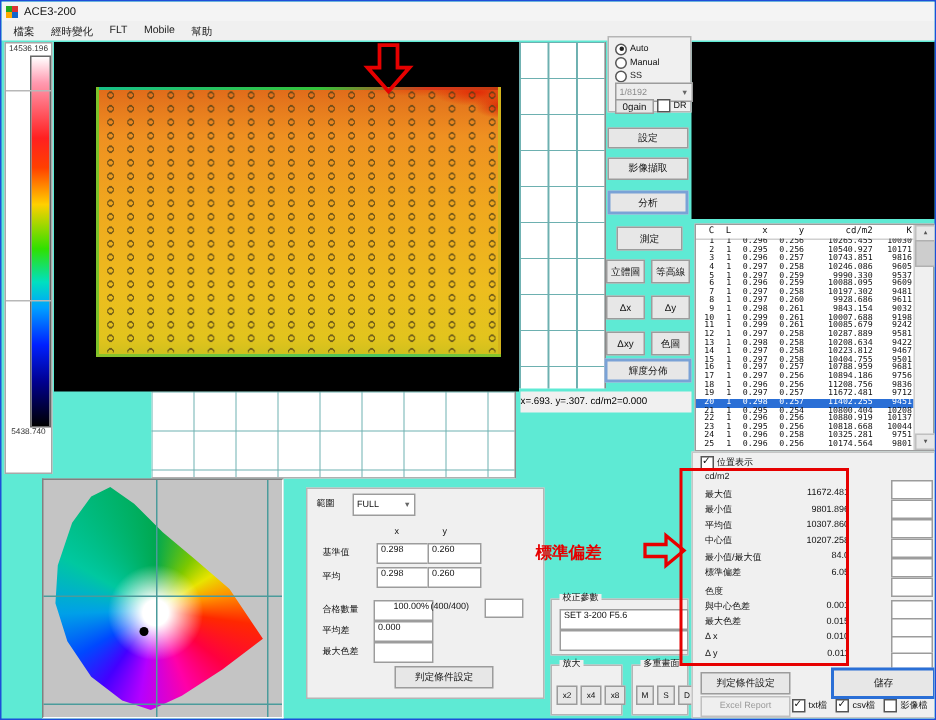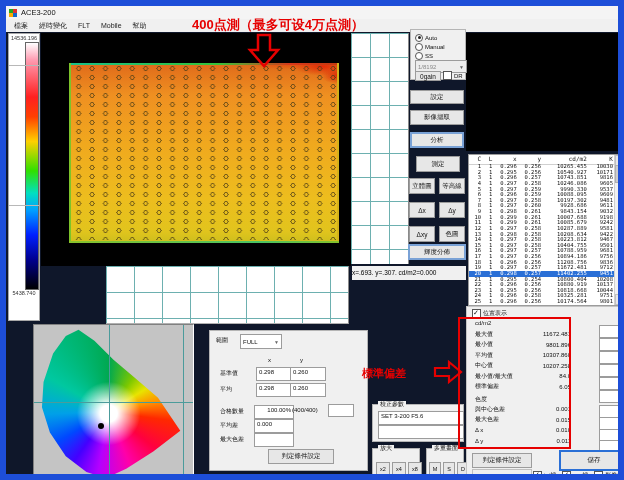--- a/index.html
+++ b/index.html
@@ -1,16 +1,16 @@
 <!DOCTYPE html>
 <html><head>
 <meta charset="utf-8">
 <style>
   html,body{margin:0;padding:0;background:#d8d8d8;}
-  #app{position:relative;width:624px;height:480px;background:#0f172a;font-family:"Liberation Sans","DejaVu Sans",sans-serif;overflow:hidden;border:6px solid #1d4ed8;box-sizing:border-box;color:#111;}
+  #app{position:relative;width:624px;height:480px;background:#5eead4;font-family:"Liberation Sans","DejaVu Sans",sans-serif;overflow:hidden;border:1px solid #1d4ed8;box-sizing:border-box;color:#111;}
   .abs{position:absolute;box-sizing:border-box;}
   
   .titlebar{left:0;top:0;width:624px;height:13px;background:#f4f4f4;display:flex;align-items:center;gap:4px;padding-left:3px;}
   .appicon{width:8px;height:8px;background:conic-gradient(#d33 0 25%,#16c 0 50%,#fa0 0 75%,#2a2 0);}
   .apptitle{font-size:7.5px;}
   .menubar{left:0;top:13px;width:624px;height:13px;display:flex;align-items:center;gap:11px;padding-left:8px;background:#f0f0f0;}
   .menu-item{font-size:7px;color:#222;}
   
   .cbar-panel{left:2px;top:27px;width:32px;height:288px;background:#fff;border:1px solid #a8a8a8;}
   .cbar-label{position:absolute;left:0;width:100%;text-align:center;font-size:5.5px;color:#333;}
@@ -531,21 +531,20 @@
           <span class="cb checked"></span>
           <span class="small-label">csv檔</span>
         </div>
         <div style="display: flex; align-items: center;">
           <span class="cb"></span>
           <span class="small-label">影像檔</span>
         </div>
       </div>
   </div>
 
-  <div class="abs anno-red" style="left:186px;top:10px;font-size:13px;white-space:nowrap;">400点測（最多可设4万点測）</div>
   <svg class="abs anno" style="left:242px;top:27px;" width="32" height="35">
     <polygon points="10,2 22,2 22,17 30,17 16,33 2,17 10,17" fill="none" stroke="#e60000" stroke-width="2.5"></polygon>
   </svg>
   <div class="abs anno-red" style="left:356px;top:360px;font-size:11px;white-space:nowrap;">標準偏差</div>
   <svg class="abs anno" style="left:427px;top:353px;" width="30" height="26">
     <polygon points="2,9 16,9 16,3 28,13 16,23 16,17 2,17" fill="none" stroke="#e60000" stroke-width="2.2"></polygon>
   </svg>
   <div class="abs redbox" style="left:452px;top:311px;width:113px;height:132px;z-index:50;"></div>
 
 </div>

